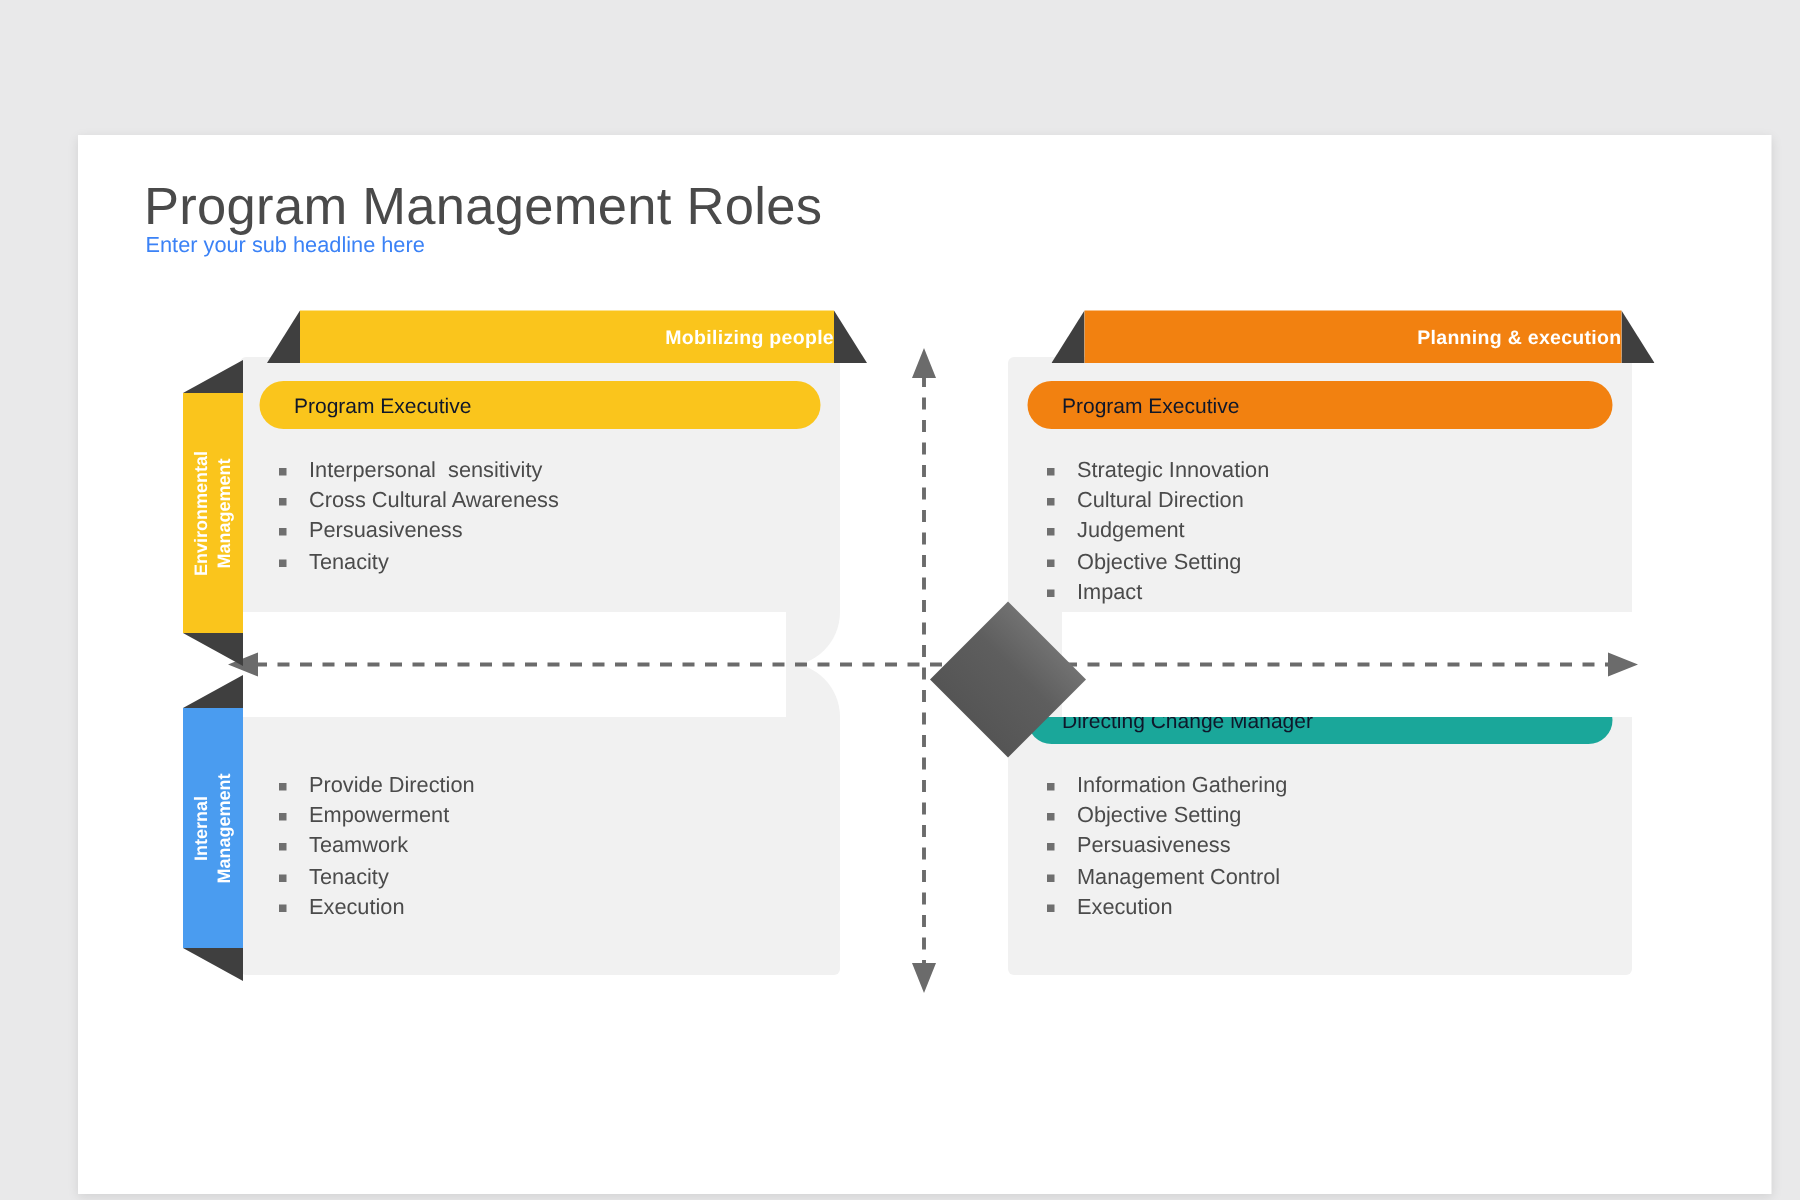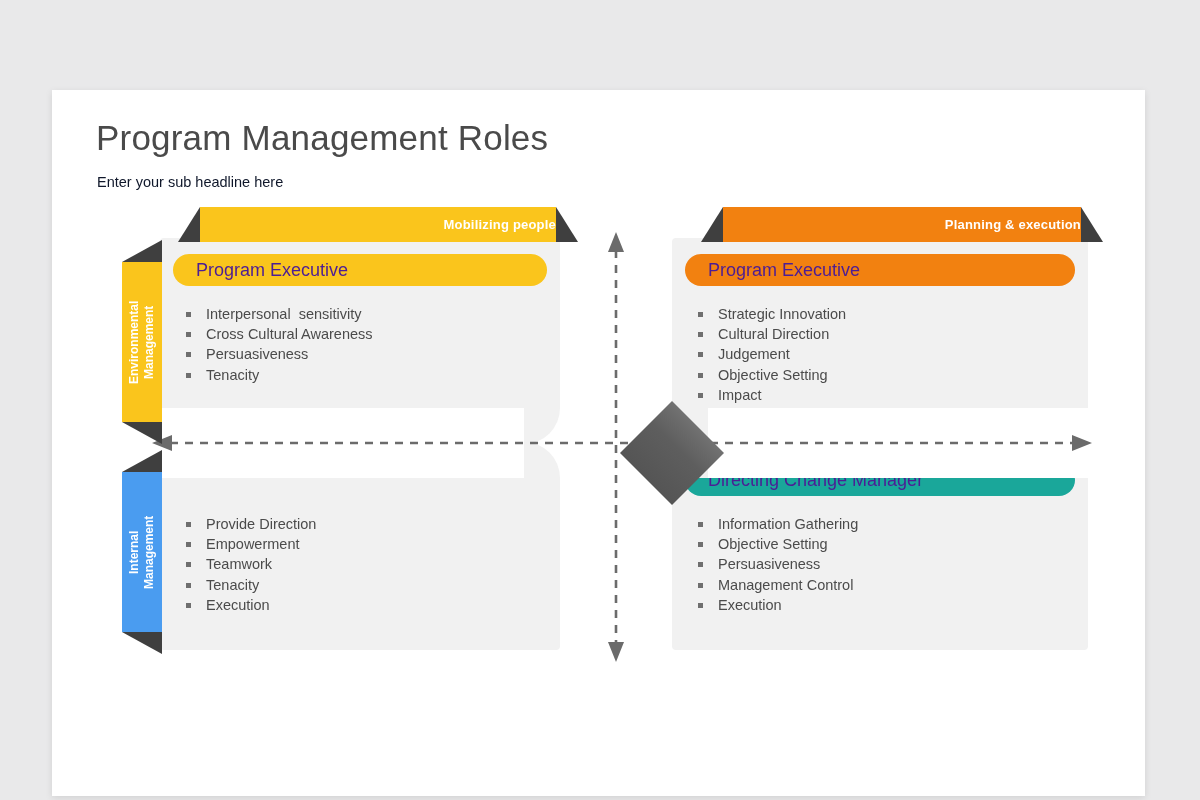--- a/index.html
+++ b/index.html
@@ -17,37 +17,38 @@
 
   
   #slide {
     position: absolute;
     left: 52px;
     top: 90px;
     width: 1093px;
     height: 706px;
     background: #ffffff;
     box-shadow: 0 2px 7px rgba(0,0,0,0.10);
+    padding-left: 36px;
   }
 
   #title {
     position: absolute;
     left: 44px;
     top: 28px;
     font-size: 35px;
     color: #4a4a4a;
     letter-spacing: 0.2px;
     white-space: nowrap;
   }
   #subtitle {
     position: absolute;
     left: 45px;
-    top: 84px;
+    top: 66px;
     font-size: 14.5px;
-    color: #0f172a;
+    color: #3b82f6;
     white-space: nowrap;
   }
 
   
   #stage {
     position: absolute;
     left: 0;
     top: 0;
     width: 1093px;
     height: 622px;
@@ -132,22 +133,22 @@
     position: absolute;
     left: 13px;
     top: 16px;
     right: 13px;
     height: 32px;
     border-radius: 16px;
     display: flex;
     align-items: center;
     padding-left: 23px;
     box-sizing: border-box;
-    color: #4c1d95;
-    font-size: 18px;
+    color: #0f172a;
+    font-size: 14px;
   }
   .pill.yellow { background: #fac51c; }
   .pill.orange { background: #f28110; }
   .pill.blue   { background: #4a9cf0; }
   .pill.teal   { background: #1aa79a; }
 
   .bullets {
     position: absolute;
     left: 20px;
     top: 66px;

